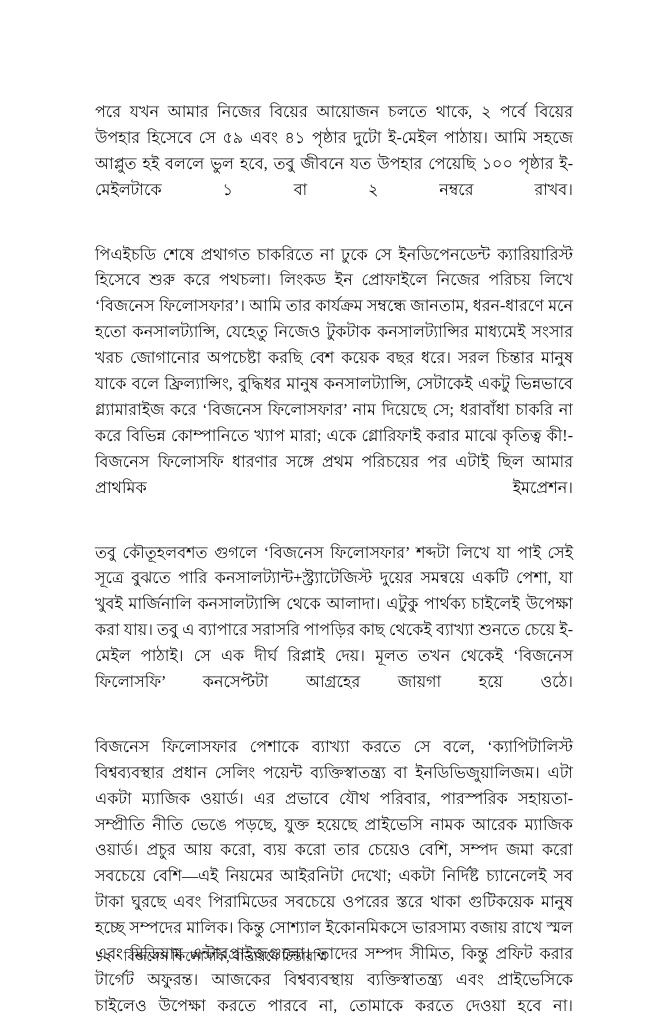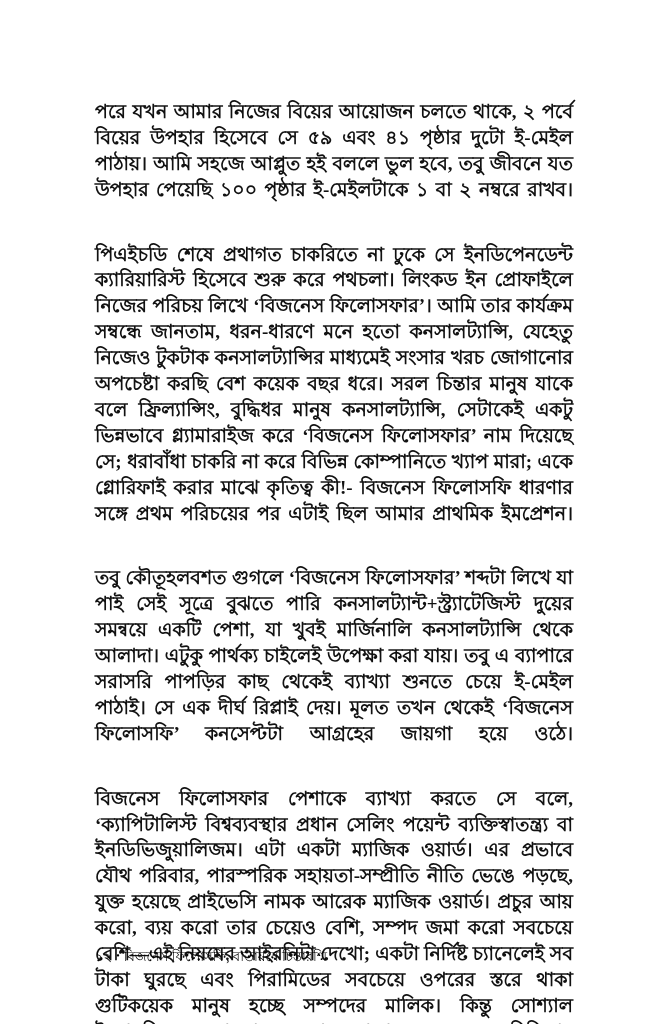--- a/index.html
+++ b/index.html
@@ -31,29 +31,28 @@
   
   .text-block {
     position: absolute;
     left: 95px;
     top: 99px;
     width: 478px;
   }
 
   .para {
     margin: 0 0 13px 0;
-    font-size: 19px;
+    font-size: 16px;
     line-height: 25.9px;
     text-align: justify;
     text-justify: inter-word;
     letter-spacing: 0px;
     word-spacing: 0.2px;
     color: #111111;
     font-family: "Liberation Serif", "DejaVu Serif", serif;
-    font-weight: bold;
   }
 
   .para:last-child {
     margin-bottom: 0;
   }
 
   
   .para::after {
     content: "";
     display: inline-block;

